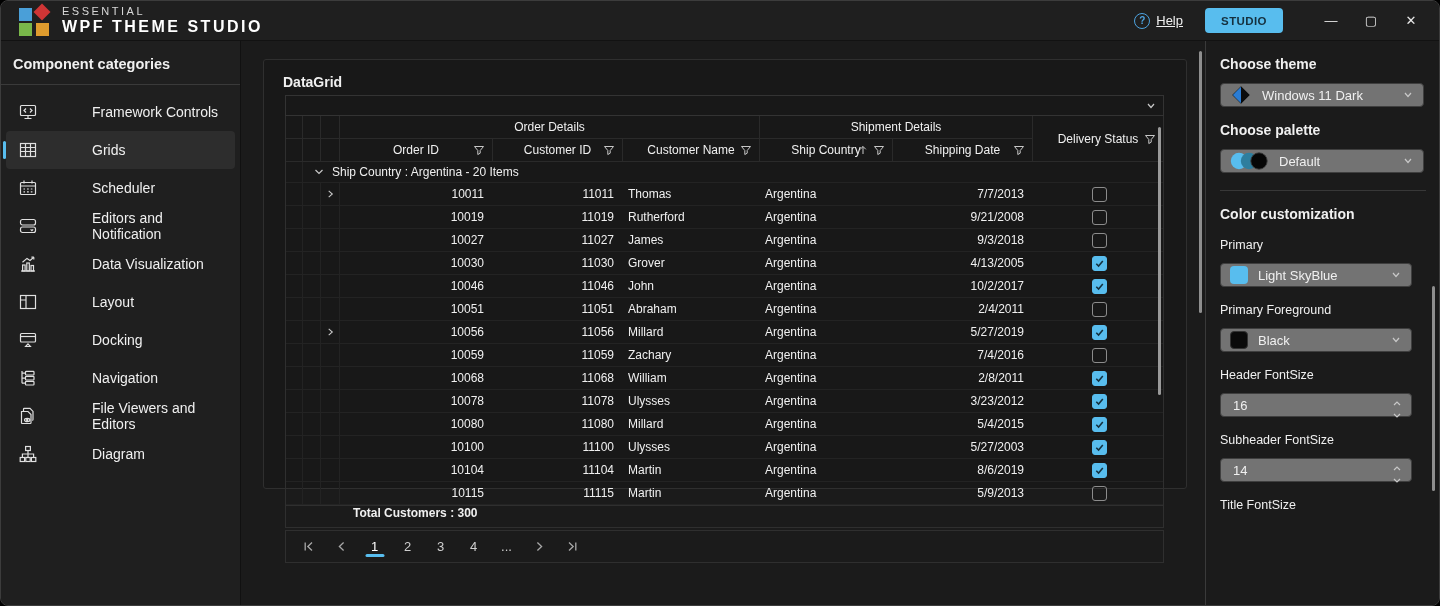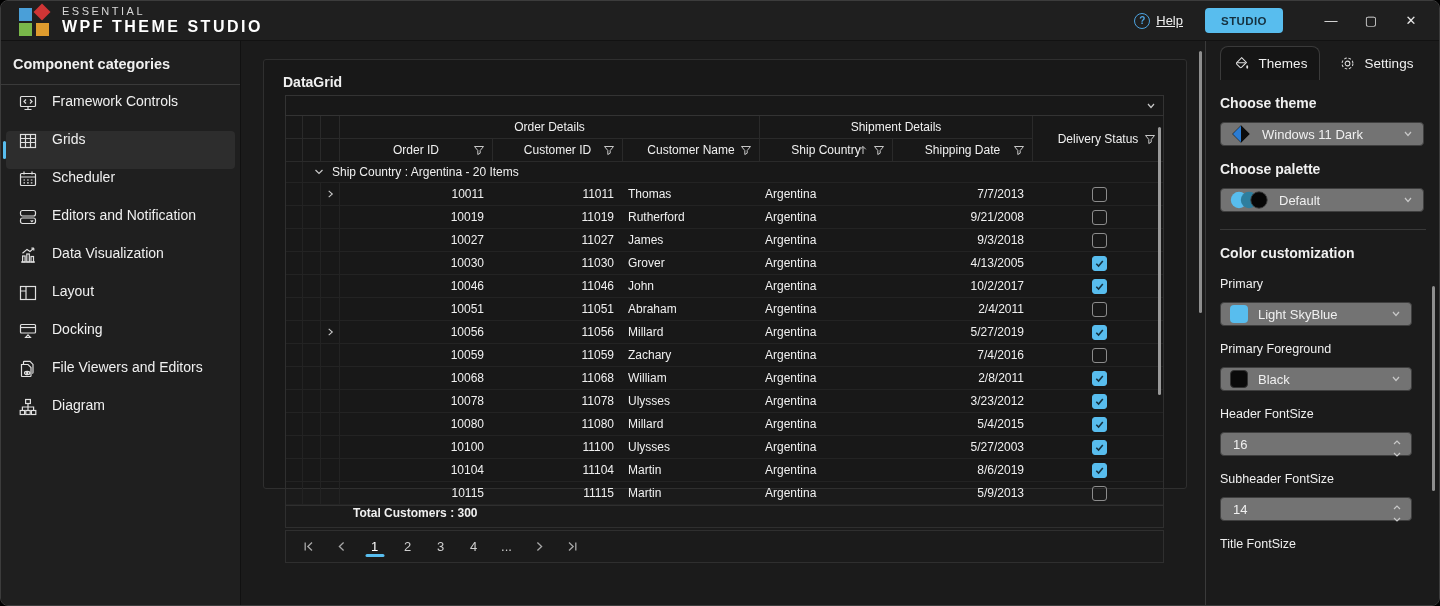--- a/index.html
+++ b/index.html
@@ -26,21 +26,21 @@
   .export-btn{width:78px;height:25px;background:#58bdee;border-radius:4px;color:#15303e;font-weight:bold;
     font-size:11.5px;display:flex;align-items:center;justify-content:center;letter-spacing:.4px;margin-right:28px;cursor:pointer;}
   .winbtns{display:flex;align-items:center;margin-right:8px;}
   .winbtn{width:40px;height:40px;display:flex;align-items:center;justify-content:center;color:#e8e8e8;font-size:13px;}
 
   
   .app-body{display:flex;height:564px;}
   .sidebar{width:240px;background:#1f1f1f;border-right:1px solid #111;flex-shrink:0;}
   .sb-header{font-size:14.5px;font-weight:bold;padding:15px 16px 12px 12px;border-bottom:1px solid #3a3a3a;}
   .sb-list{margin-top:8px;}
-  .sb-item{height:38px;display:flex;align-items:flex-start;position:relative;margin:0 5px;border-radius:4px;cursor:pointer;}
+  .sb-item{height:38px;display:flex;align-items:center;position:relative;margin:0 5px;border-radius:4px;cursor:pointer;gap:40px;}
   .sb-item.sel{background:#2d2d2d;}
   .sb-accent{display:none;position:absolute;left:-3px;top:10px;width:3px;height:18px;border-radius:2px;background:#58bdee;}
   .sb-item.sel .sb-accent{display:block;}
   .sb-ico{width:20px;height:20px;margin-left:12px;flex-shrink:0;}
   .sb-ico svg{width:20px;height:20px;stroke:#e0e0e0;fill:none;stroke-width:1.2;}
   .sb-label{margin-left:14px;font-size:14px;}
 
   .main{flex:1;position:relative;background:#1b1b1b;}
   .card{position:absolute;left:22px;top:18px;width:924px;height:430px;border:1px solid #2f2f2f;border-radius:3px;background:#181818;}
   .card-title{position:absolute;left:19px;top:14px;font-size:14px;font-weight:bold;}
@@ -201,20 +201,30 @@
               </svg></span>
             <span class="sb-label">Layout</span>
           </div>
           <div class="sb-item">
             <span class="sb-ico"><svg viewBox="0 0 20 20">
                 <rect x="2.5" y="3.5" width="15" height="8.5" rx="1"></rect>
                 <path d="M2.5 6.5 H17.5"></path>
                 <path d="M10 13.8 l2.4 2.7 h-4.8 Z"></path>
               </svg></span>
             <span class="sb-label">Docking</span>
+          </div>
+          <div class="sb-item">
+            <span class="sb-ico"><svg viewBox="0 0 20 20">
+                <path d="M4 3 V15.2"></path>
+                <path d="M4 5.2 H7.5 M4 10.2 H7.5 M4 15.2 H7.5"></path>
+                <rect x="7.5" y="3.4" width="8.5" height="3.6" rx="0.8"></rect>
+                <rect x="7.5" y="8.4" width="8.5" height="3.6" rx="0.8"></rect>
+                <rect x="7.5" y="13.4" width="8.5" height="3.6" rx="0.8"></rect>
+              </svg></span>
+            <span class="sb-label">Navigation</span>
           </div>
           <div class="sb-item">
             <span class="sb-ico"><svg viewBox="0 0 20 20">
                 <path d="M5.5 5 V3.2 a0.8 0.8 0 0 1 0.8 -0.8 H12 l3 3 V13.6 a0.8 0.8 0 0 1 -0.8 0.8"></path>
                 <path d="M3.5 5.5 H10 l3 3 V16.7 a0.8 0.8 0 0 1 -0.8 0.8 H4.3 a0.8 0.8 0 0 1 -0.8 -0.8 Z"></path>
                 <ellipse cx="9.2" cy="14" rx="2.7" ry="1.6"></ellipse>
                 <circle cx="9.2" cy="14" r="0.6"></circle>
               </svg></span>
             <span class="sb-label">File Viewers and Editors</span>
           </div>
@@ -588,37 +598,20 @@
                   <polyline points="3,2.5 7.2,6.5 3,10.5"></polyline>
                 </svg>
               </span>
             </div>
         </div>
       </div>
       <div class="main-scroll"></div>
     </div>
 
     <div class="rightpanel">
-      <div class="tabs">
-        <div class="tab active">
-          <svg viewBox="0 0 20 20">
-              <path d="M10.2 3.2 L15.8 8.8 L10 14.6 a1.2 1.2 0 0 1 -1.7 0 L4.4 10.7 a1.2 1.2 0 0 1 0 -1.7 Z"></path>
-              <path d="M4.8 9.2 H14.4"></path>
-              <path d="M16.7 12.4 q1.5 2.2 0 3.4 q-1.5 -1.2 0 -3.4"></path>
-            </svg>
-          <span>Themes</span>
-        </div>
-        <div class="tab inactive">
-          <svg viewBox="0 0 20 20">
-              <circle cx="10" cy="10" r="2.8"></circle>
-              <circle cx="10" cy="10" r="6.4" stroke-dasharray="3 2.1"></circle>
-            </svg>
-          <span>Settings</span>
-        </div>
-      </div>
 
       <div class="sec-label">Choose theme</div>
       <div class="dd">
         <span class="dd-ico">
           <svg viewBox="0 0 22 22">
               <path d="M11 2 L20 11 L11 20 L2 11 Z" fill="#0c0c0c" stroke="#555" stroke-width="1"></path>
               <path d="M11 2.8 L2.8 11 L11 19.2 Z" fill="#2b7cd3"></path>
             </svg>
         </span>
         <span class="dd-label">Windows 11 Dark</span>

